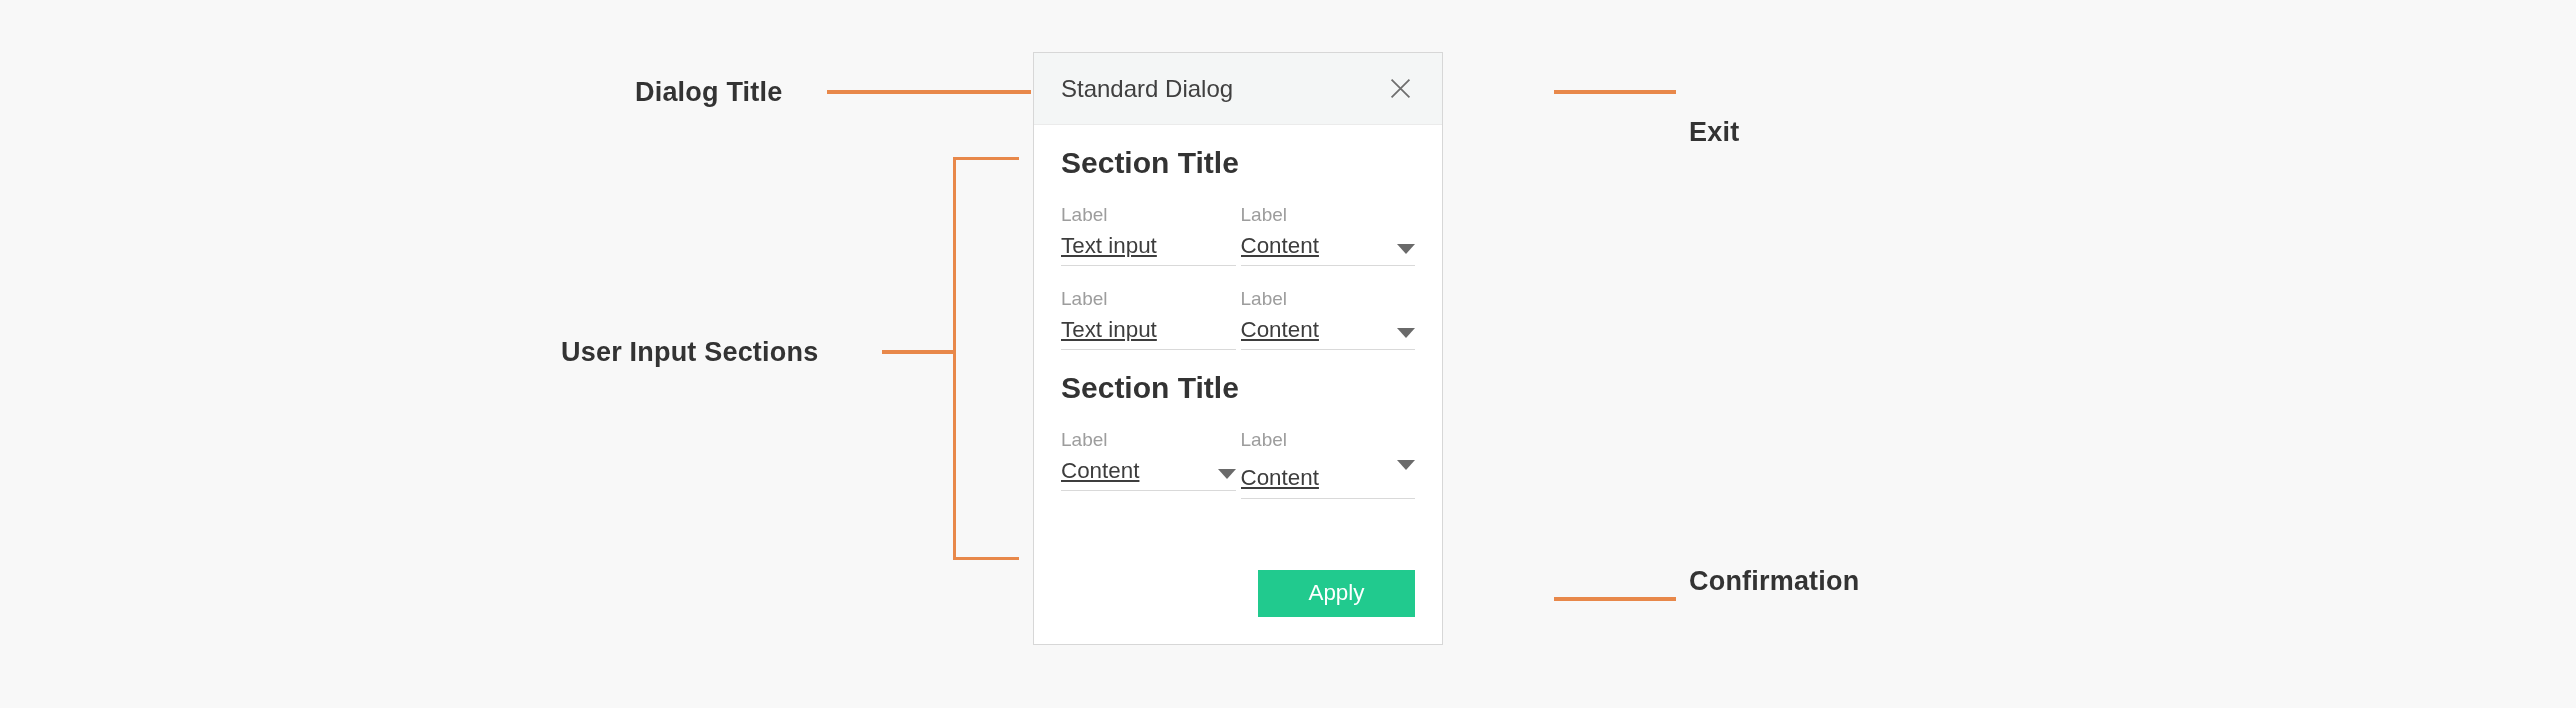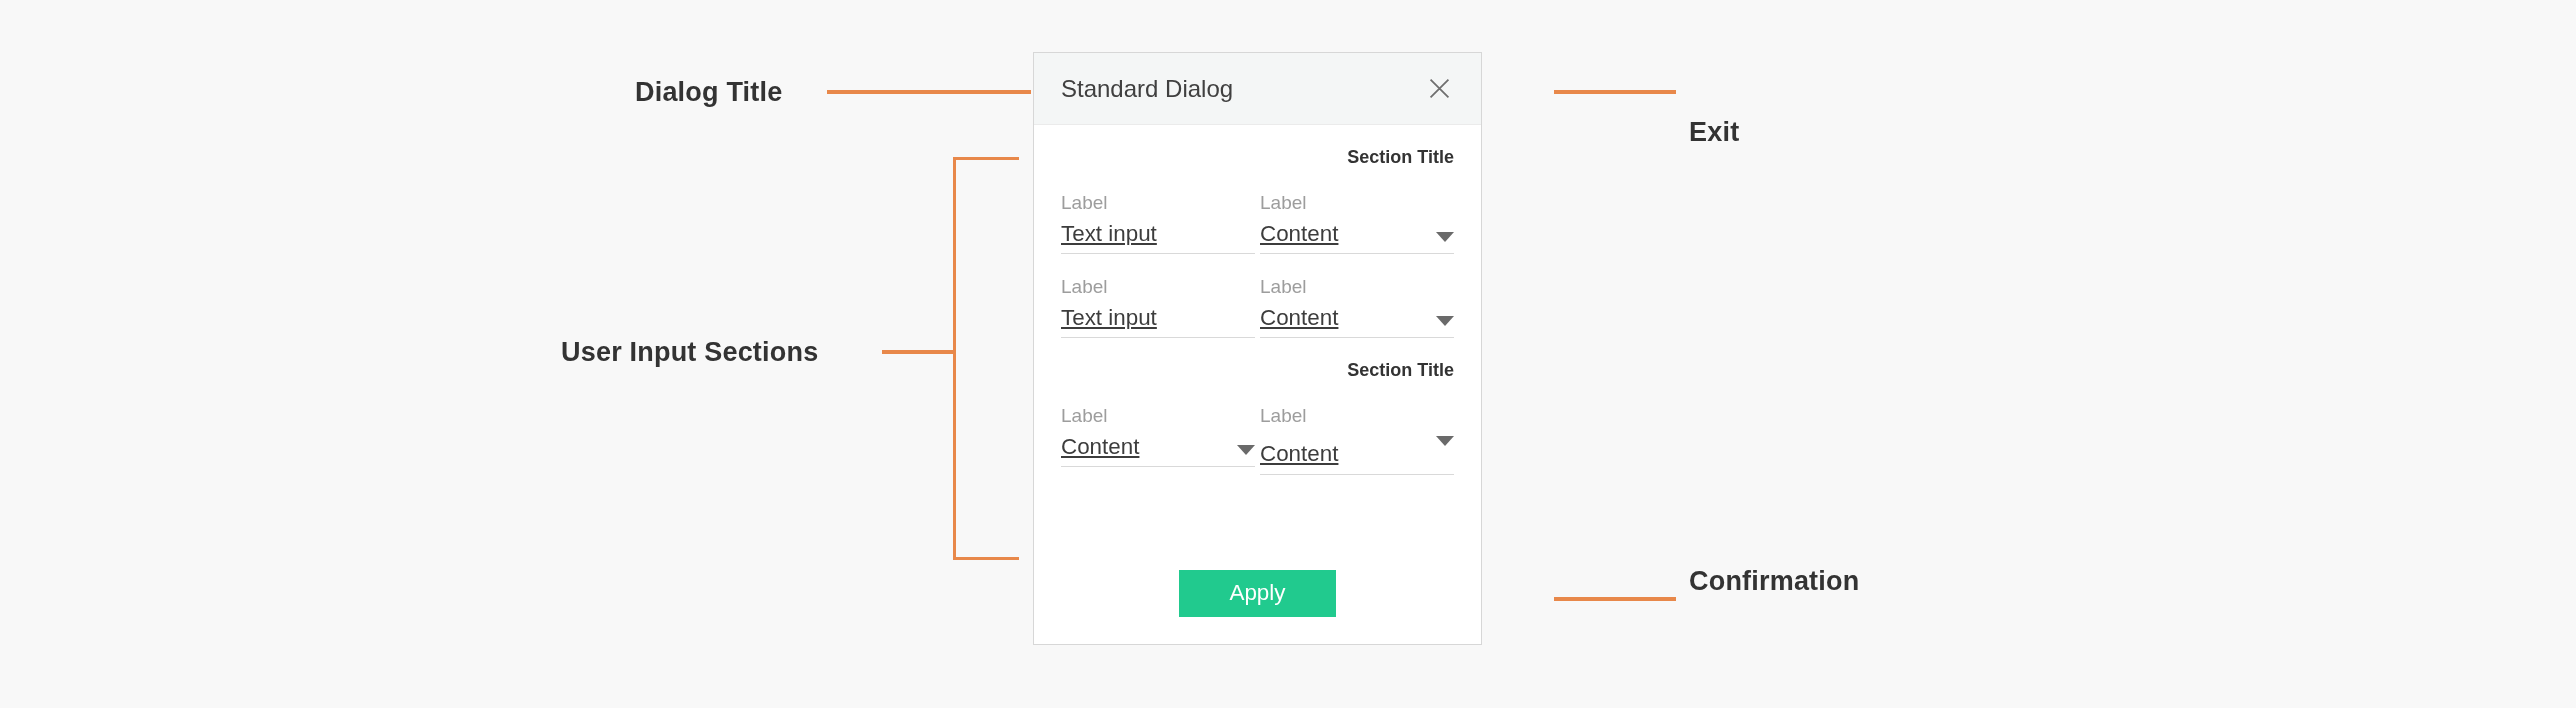--- a/index.html
+++ b/index.html
@@ -38,21 +38,21 @@
     border-top: 3.6px solid #e8884a;
     border-bottom: 3.6px solid #e8884a;
     border-right: 0;
   }
 
   
   .dialog {
     position: absolute;
     left: 1033px;
     top: 52px;
-    width: 449px;
+    width: 410px;
     height: 593px;
     background: #ffffff;
     border: 0.9px solid #d7d7d7;
     box-sizing: border-box;
     display: flex;
     flex-direction: column;
   }
   .dialog-header {
     height: 72px;
     min-height: 72px;
@@ -79,27 +79,26 @@
     cursor: pointer;
   }
   .close-button svg { display: block; }
 
   .dialog-body {
     flex: 1;
     padding: 23px 27px 0 27px;
     box-sizing: border-box;
   }
   .section-title {
-    font-size: 18px;
+    font-size: 30px;
     font-weight: 700;
     color: #333333;
     line-height: 1;
     margin-top: 14.3px;
     margin-bottom: 27px;
-    text-align: right;
   }
   .section:first-child .section-title { margin-top: 0; }
 
   .field-row {
     display: flex;
     gap: 5px;
     margin-bottom: 23px;
   }
   .field {
     flex: 1;
@@ -137,21 +136,21 @@
     border-top: 10.7px solid #6a6a6a;
     margin-left: 7.2px;
     margin-bottom: 3.6px;
     flex: none;
   }
   .caret.raised { margin-bottom: 19.7px; }
 
   .dialog-footer {
     padding: 9px 27px 27px 27px;
     display: flex;
-    justify-content: center;
+    justify-content: flex-end;
   }
   .apply-button {
     background: #21ca8e;
     color: #ffffff;
     border: 0;
     font-family: "Liberation Sans", sans-serif;
     font-size: 22.4px;
     font-weight: 400;
     padding: 0 30px;
     height: 47px;

